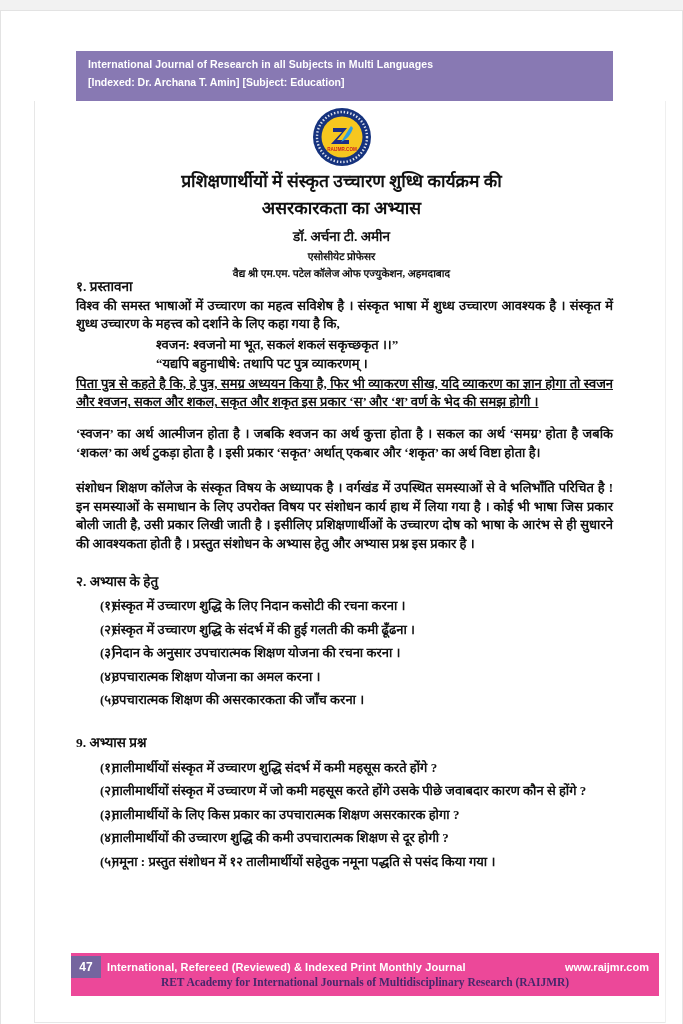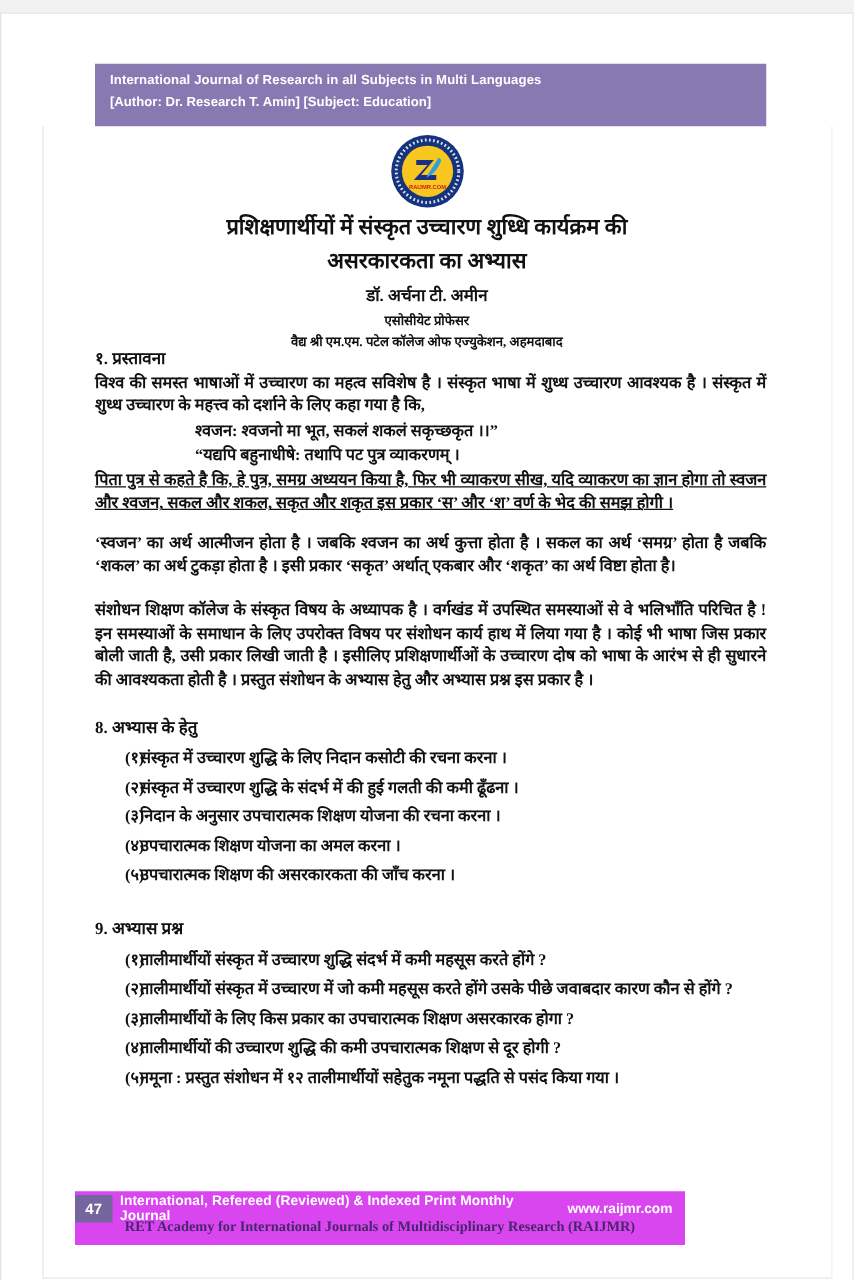--- a/index.html
+++ b/index.html
@@ -50,21 +50,21 @@
   .para-gap-l { margin-top:17px; }
   .sec2 { margin-top:19px; }
   .sec3 { margin-top:25px; }
   .olist { margin-top:5px; }
   .list-item { display:flex; text-align:left; line-height:19px; margin-top:4.5px; }
   .li-num { width:36px; padding-left:24px; flex:0 0 auto; }
   .li-text { flex:1; }
 
   
   .footer-band {
-    position:absolute; left:59px; top:942px; width:488px; height:43px; background:#d946ef;
+    position:absolute; left:70px; top:942px; width:588px; height:43px; background:#ec4899;
   }
   .footer-row1 {
     display:flex; align-items:center; height:22px; padding-top:5px;
     font-family:"Liberation Sans","DejaVu Sans",sans-serif; font-weight:bold; color:#fff;
   }
   .footer-pagenum {
     width:30px; text-align:center; font-size:12px; background:#75659f; height:22px; line-height:22px;
   }
   .footer-line1 { font-size:11px; margin-left:6px; letter-spacing:.1px; }
   .footer-spacer { flex:1; }
@@ -79,21 +79,21 @@
 
 <div class="page">
 
   <div class="edge-left"></div>
   <div class="edge-bot"></div>
   <div class="edge-right"></div>
 
   <div class="header-band">
     <div class="header-left">
       <div class="hl1">International Journal of Research in all Subjects in Multi Languages</div>
-      <div class="hl2">[Author: Dr. Research T. Amin] [Subject: Education]</div>
+      <div class="hl2">[Indexed: Dr. Archana T. Amin] [Subject: Education]</div>
     </div>
   </div>
 
   <div class="logo-wrap">
     <svg width="62" height="62" viewBox="0 0 62 62">
       <circle cx="31" cy="31" r="29" fill="#16337e"></circle>
       <circle cx="31" cy="31" r="25" fill="none" stroke="#ffffff" stroke-width="2.4" stroke-dasharray="1.4,1.9" opacity="0.85"></circle>
       <circle cx="31" cy="31" r="20.5" fill="#f7c71f"></circle>
       <path d="M22 22 L36 22 L26 34 L38 34 L38 38 L20 38 L31 26 L22 26 Z" fill="#1b2f86"></path>
       <path d="M40 20 C36 26 33 31 30 36 C35 34 40 29 42 22 Z" fill="#2e9fe0"></path>
@@ -120,21 +120,21 @@
     <div class="quote">
       <div>श्वजन: श्वजनो मा भूत, सकलं शकलं सकृच्छकृत ।।”</div>
       <div>“यद्यपि बहुनाधीषे: तथापि पट पुत्र व्याकरणम् ।</div>
     </div>
 
     <div class="para para-gap-s">पिता पुत्र से कहते है कि, हे पुत्र, समग्र अध्ययन किया है, फिर भी व्याकरण सीख, यदि व्याकरण का ज्ञान होगा तो स्वजन और श्वजन, सकल और शकल, सकृत और शकृत इस प्रकार ‘स’ और ‘श’ वर्ण के भेद की समझ होगी ।</div>
     <div class="para para-gap-m">‘स्वजन’ का अर्थ आत्मीजन होता है । जबकि श्वजन का अर्थ कुत्ता होता है । सकल का अर्थ ‘समग्र’ होता है जबकि ‘शकल’ का अर्थ टुकड़ा होता है । इसी प्रकार ‘सकृत’ अर्थात् एकबार और ‘शकृत’ का अर्थ विष्टा होता है।</div>
     <div class="para para-gap-l">संशोधन शिक्षण कॉलेज के संस्कृत विषय के अध्यापक है । वर्गखंड में उपस्थित समस्याओं से वे भलिभाँति परिचित है ! इन समस्याओं के समाधान के लिए उपरोक्त विषय पर संशोधन कार्य हाथ में लिया गया है । कोई भी भाषा जिस प्रकार बोली जाती है, उसी प्रकार लिखी जाती है । इसीलिए प्रशिक्षणार्थीओं के उच्चारण दोष को भाषा के आरंभ से ही सुधारने की आवश्यकता होती है । प्रस्तुत संशोधन के अभ्यास हेतु और अभ्यास प्रश्न इस प्रकार है ।</div>
 
     <div class="sec2">
-      <div class="sec-heading">8. अभ्यास के हेतु</div>
+      <div class="sec-heading">२. अभ्यास के हेतु</div>
       <div class="olist">
         <div class="list-item">
           <span class="li-num">(१)</span>
           <span class="li-text">संस्कृत में उच्चारण शुद्धि के लिए निदान कसोटी की रचना करना ।</span>
         </div>
         <div class="list-item">
           <span class="li-num">(२)</span>
           <span class="li-text">संस्कृत में उच्चारण शुद्धि के संदर्भ में की हुई गलती की कमी ढूँढना ।</span>
         </div>
         <div class="list-item">

